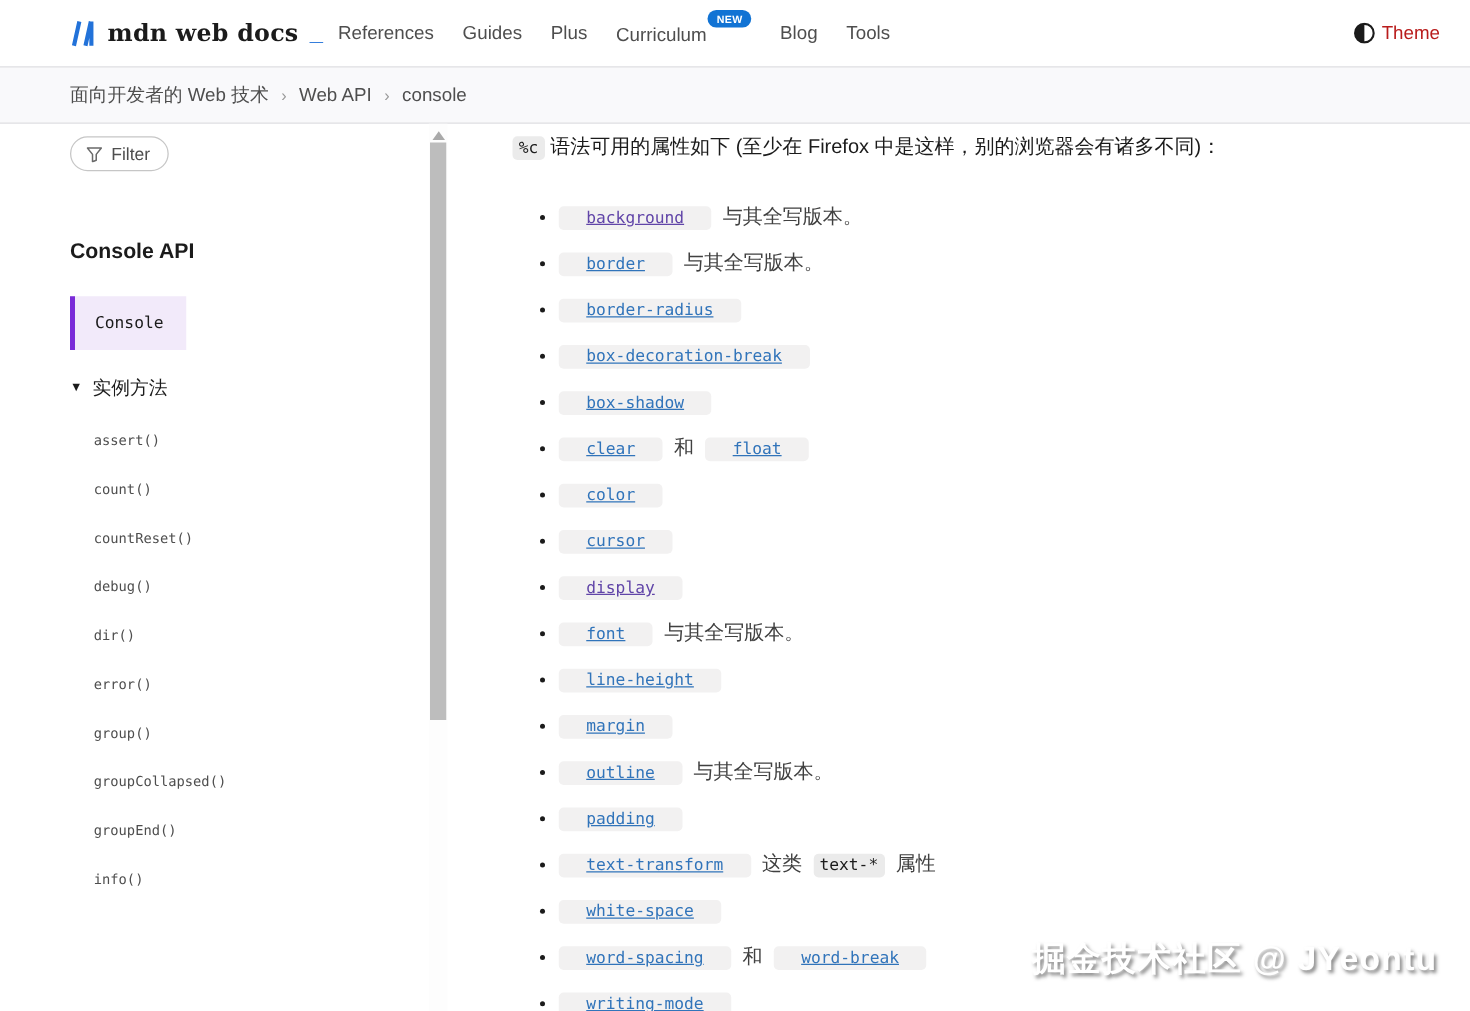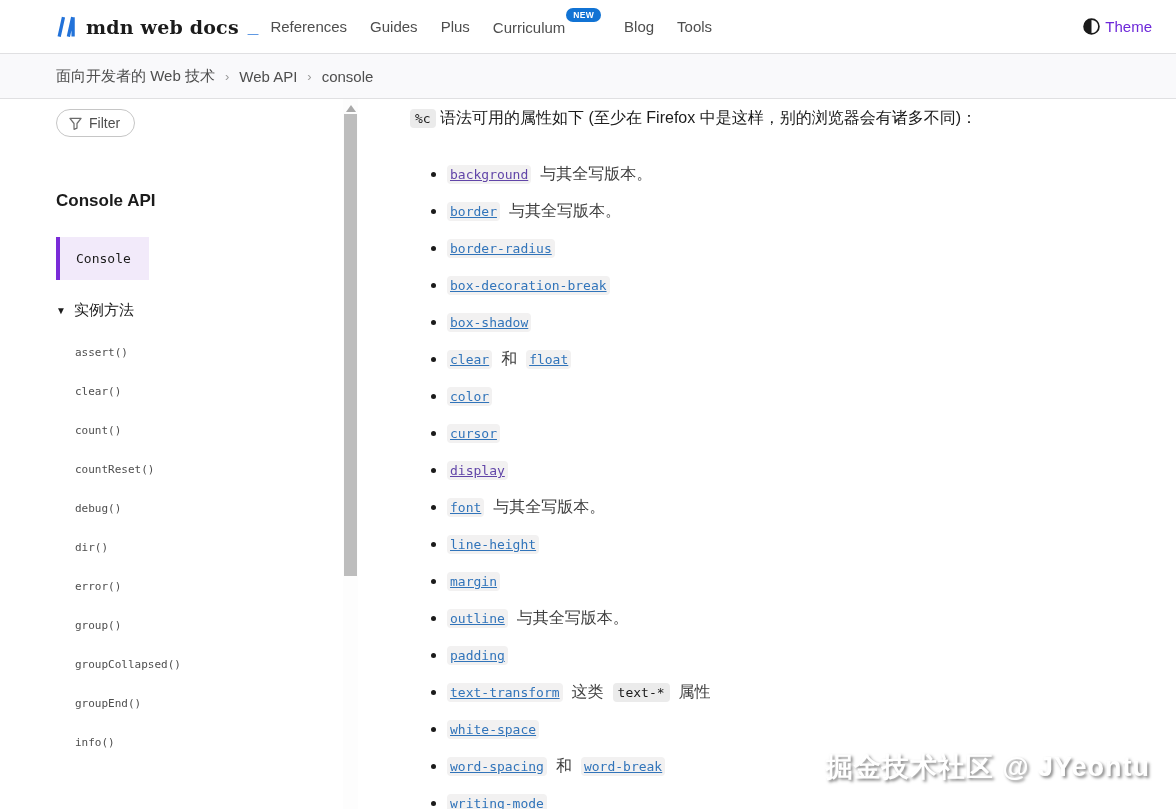--- a/index.html
+++ b/index.html
@@ -26,21 +26,21 @@
     position:relative; white-space:nowrap;
   }
   .new-badge {
     display:inline-block; background:#1173d4; color:#fff;
     font-size:8.5px; font-weight:bold; letter-spacing:0.3px;
     padding:2px 7px; border-radius:9px; position:relative; top:-9px; margin-left:1px;
   }
   .header-right { margin-left:auto; display:flex; align-items:center; }
   .theme-btn {
     display:flex; align-items:center; gap:5px; cursor:pointer;
-    font-size:15px; color:#6d28d9; background:none; border:none;
+    font-size:15px; color:#b91c1c; background:none; border:none;
     font-family:"Liberation Sans", sans-serif;
   }
   
   .breadcrumb-bar {
     height:46px; background:#f9f9fb;
     border-top:1px solid #e0e0e2; border-bottom:1px solid #e0e0e2;
     display:flex; align-items:center; padding-left:56px;
   }
   .crumb { font-size:15px; color:#4e4e4e; text-decoration:none; cursor:pointer; }
   .crumb.current { cursor:default; }
@@ -91,21 +91,21 @@
   .intro { font-size:16px; line-height:24px; color:#1b1b1b; }
   .inline-code {
     font-family:"DejaVu Sans Mono", monospace; font-size:13px;
     background:#ebebeb; border-radius:4px; padding:2px 5px; color:#1b1b1b;
   }
   .prop-list { margin-top:32px; padding-left:37px; }
   .prop-list li { margin-bottom:14px; line-height:22px; font-size:16px; }
   .prop-list li > * { margin-right:9px; }
   .code-link {
     font-family:"DejaVu Sans Mono", monospace; font-size:13px;
-    background:#f2f1f1; border-radius:4px; padding:2px 3px;
+    background:#f2f1f1; border-radius:4px; padding:2px 22px;
     color:#3174ba; text-decoration:underline; cursor:pointer;
   }
   .code-link.visited { color:#6145a8; }
   .item-text { color:#404040; }
   
   .watermark {
     position:absolute; right:26px; bottom:24px;
     font-size:27px; font-weight:bold; color:#ffffff;
     text-shadow:2px 2px 3px rgba(40,40,40,0.55);
     pointer-events:none; letter-spacing:1px;
@@ -162,21 +162,20 @@
 
     <div class="current-item">Console</div>
 
     <div class="section-header">
       <span class="tri-down">▼</span>
       <span>实例方法</span>
     </div>
 
     <ul class="methods">
         <li>assert()</li>
-        <li>clear()</li>
         <li>count()</li>
         <li>countReset()</li>
         <li>debug()</li>
         <li>dir()</li>
         <li>error()</li>
         <li>group()</li>
         <li>groupCollapsed()</li>
         <li>groupEnd()</li>
         <li>info()</li>
       </ul>

